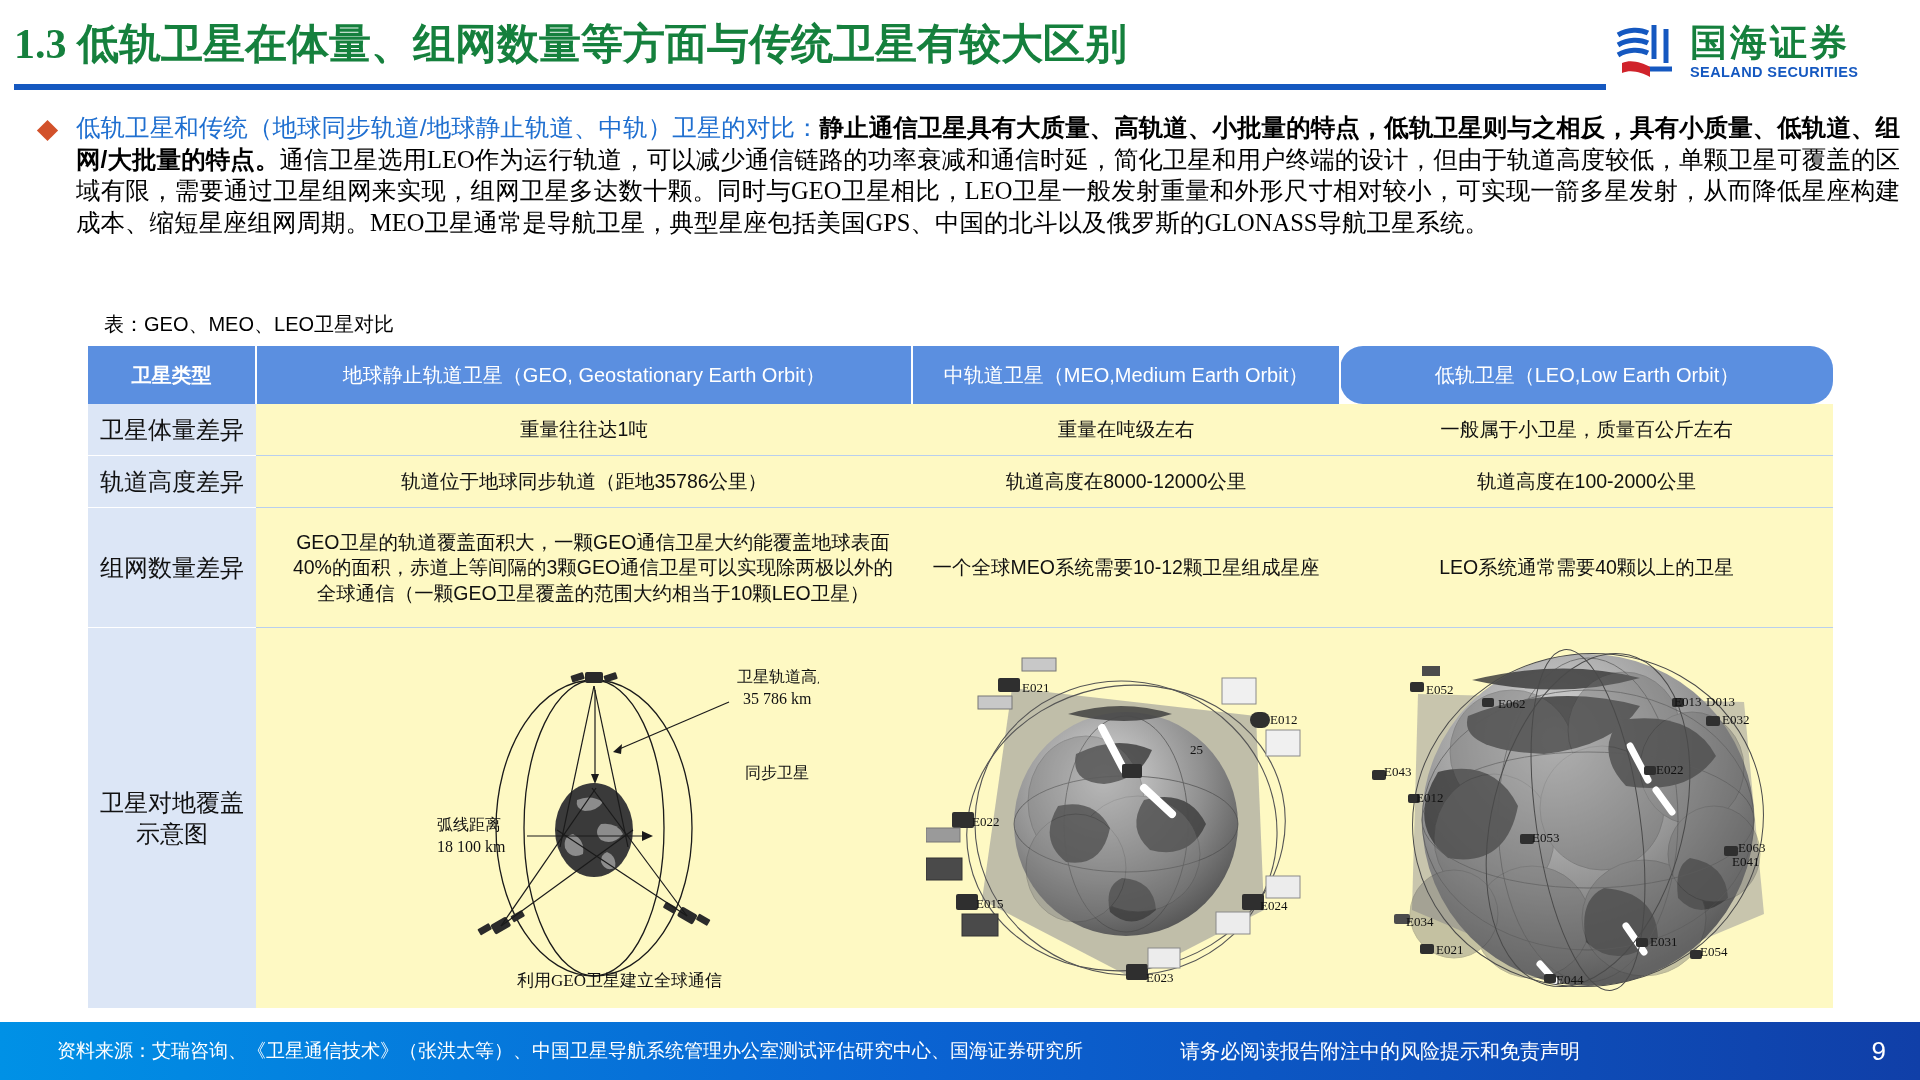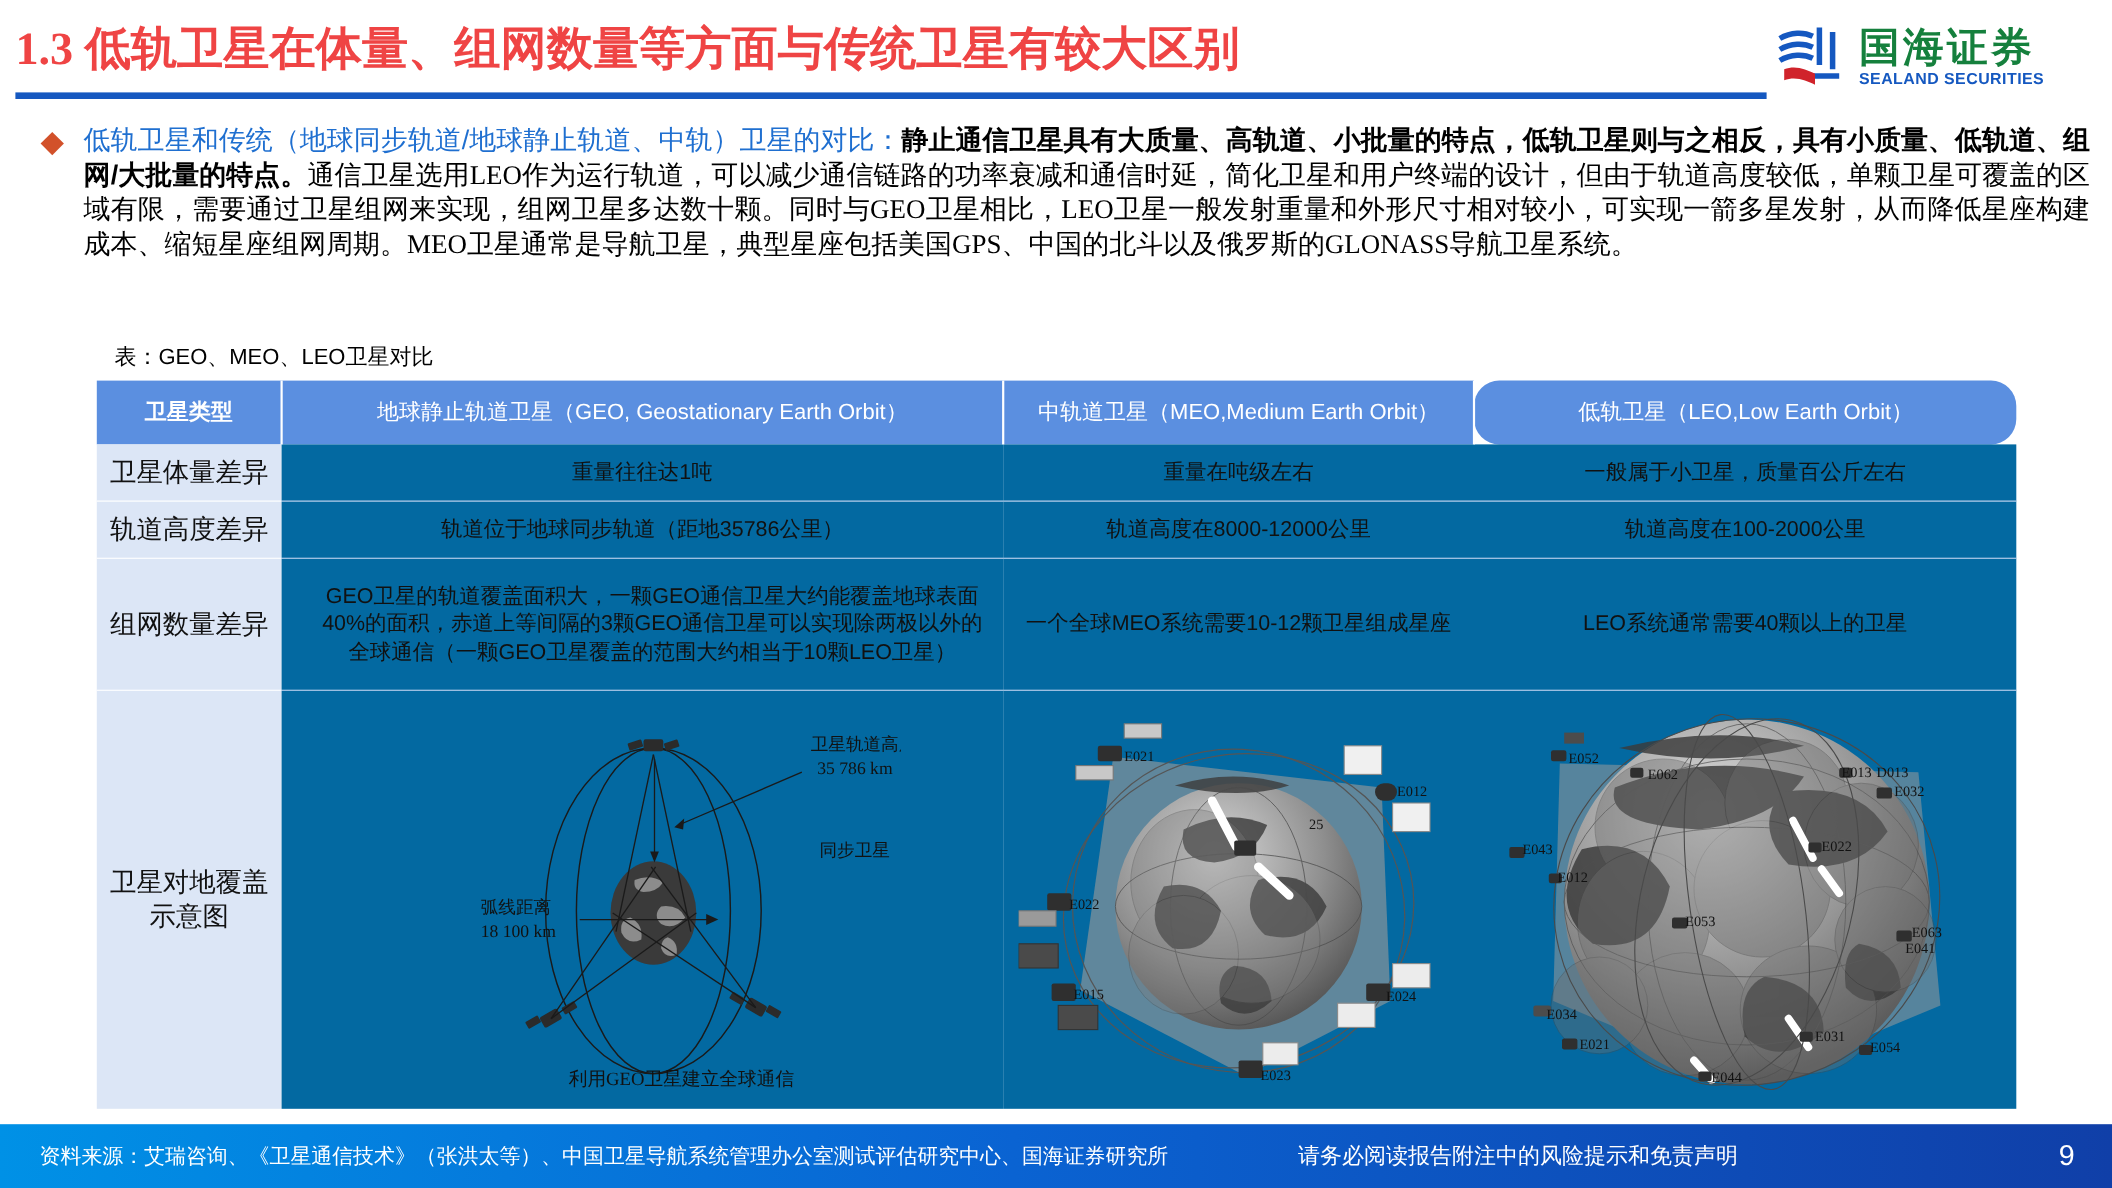--- a/index.html
+++ b/index.html
@@ -8,21 +8,21 @@
     background: #ffffff;
     font-family: "Liberation Sans", "DejaVu Sans", sans-serif;
     overflow: hidden;
   }
   .slide { position: relative; width: 1920px; height: 1080px; background: #fff; }
 
   
   .header { position: absolute; left: 0; top: 0; width: 1920px; height: 98px; }
   .slide-title {
     position: absolute; left: 14px; top: 16px;
-    font-size: 42px; font-weight: bold; color: #ef4444;
+    font-size: 42px; font-weight: bold; color: #15803d;
     letter-spacing: 0px; white-space: nowrap;
     font-family: "Liberation Serif", "DejaVu Serif", serif;
   }
   .title-rule {
     position: absolute; left: 14px; top: 84px; width: 1592px; height: 6px;
     background: #1558c0;
   }
   .logo-wrap {
     position: absolute; right: 16px; top: 14px; width: 290px; height: 76px;
     display: flex; align-items: center; gap: 10px;
@@ -80,21 +80,21 @@
     line-height: 1.22;
   }
   .tbl th:last-child { border-right: none; border-radius: 23px; }
   .tbl th.rowhead { font-weight: bold; margin-left: 32px; }
   .tbl td {
     font-size: 19.5px; color: #111;
     text-align: center; vertical-align: middle;
     padding: 10px 10px;
     border-bottom: 1.5px solid #b9cfee;
     line-height: 1.30;
-    background: #0369a1;
+    background: #fef9c3;
   }
   .tbl td.rowlabel {
     background: #dce6f6; color: #111; font-size: 24px;
     border-bottom: 1.5px solid #ffffff;
   }
   .tbl tr.r-small td { height: 48px; }
   .tbl tr.r-net td { height: 120px; }
   .tbl tr.r-net td.wide-cell { text-align: center; padding-left: 28px; }
   .tbl tr.r-fig td { height: 378px; vertical-align: middle; border-bottom: none; }
   .tbl tr.r-fig td.rowlabel { border-bottom: none; }
@@ -104,21 +104,21 @@
   .geo-fig { display: block; margin: 0 auto; }
   .img-fig { display: block; margin: 0 auto; }
 
   
   .footer {
     position: absolute; left: 0; bottom: 0; width: 1920px; height: 58px;
     background: linear-gradient(90deg,#0091e6 0%, #0a63d2 48%, #103fa8 100%);
     display: flex; align-items: center;
   }
   .footer-src {
-    color: #ffffff; font-size: 19px; padding-left: 36px; white-space: nowrap;
+    color: #ffffff; font-size: 19px; padding-left: 57px; white-space: nowrap;
   }
   .footer-note {
     position: absolute; left: 1180px; top: 50%; transform: translateY(-50%);
     color: #ffffff; font-size: 20px; white-space: nowrap;
   }
   .page-num {
     position: absolute; right: 34px; top: 50%; transform: translateY(-50%);
     color: #ffffff; font-size: 26px;
   }
 </style>

